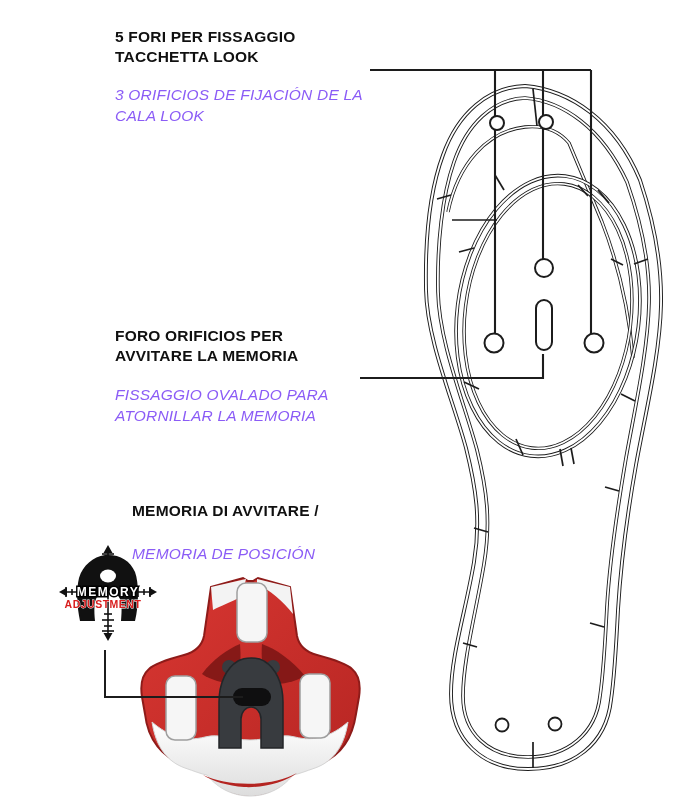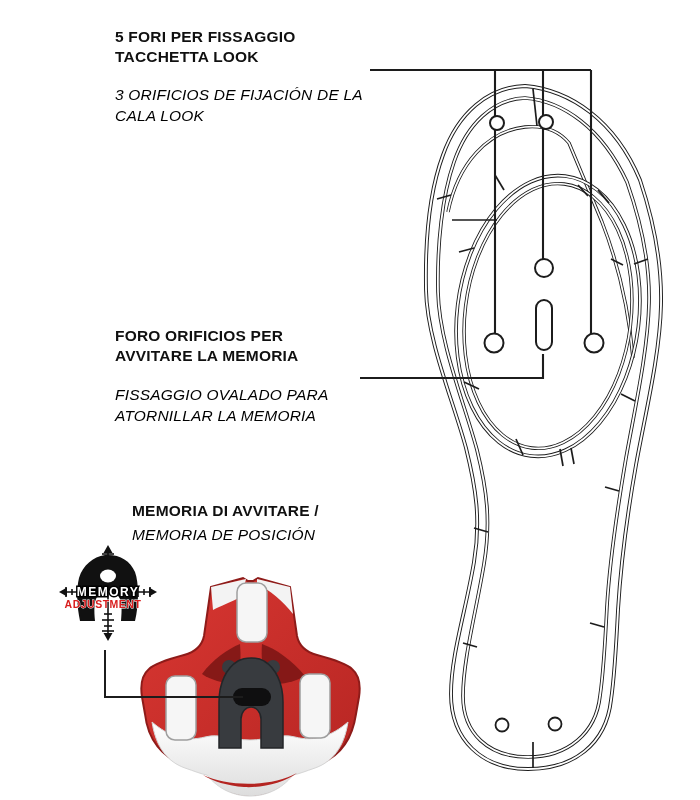--- a/index.html
+++ b/index.html
@@ -2,27 +2,27 @@
 <html><head>
 <meta charset="utf-8">
 <style>
   html,body{margin:0;padding:0;background:#ffffff;}
   .page{position:relative;width:700px;height:800px;background:#ffffff;overflow:hidden;
         font-family:"Liberation Sans",sans-serif;}
   .art{position:absolute;left:0;top:0;width:700px;height:800px;}
   .lbl-bold{position:absolute;font-weight:bold;font-size:15.5px;line-height:20px;
             color:#101010;letter-spacing:.2px;}
   .lbl-gray{position:absolute;font-style:italic;font-size:15.5px;line-height:21px;
-            color:#000000;letter-spacing:.2px;}
+            color:#8b5cf6;letter-spacing:.2px;}
   #b1{left:115px;top:27px;width:222px;}
   #g1{left:115px;top:84px;width:258px;}
   #b2{left:115px;top:326px;width:196px;}
   #g2{left:115px;top:384px;width:222px;}
   #b3{left:132px;top:501px;width:262px;}
-  #g3{left:132px;top:524px;width:262px;}
+  #g3{left:132px;top:543px;width:262px;}
 </style>
 </head>
 <body>
 
 <div class="page">
 
   <svg class="art" viewBox="0 0 700 800" xmlns="http://www.w3.org/2000/svg">
     <defs>
       <linearGradient id="gradRed" x1="0" y1="0" x2="1" y2="1">
         <stop offset="0" stop-color="#d93732"></stop>

